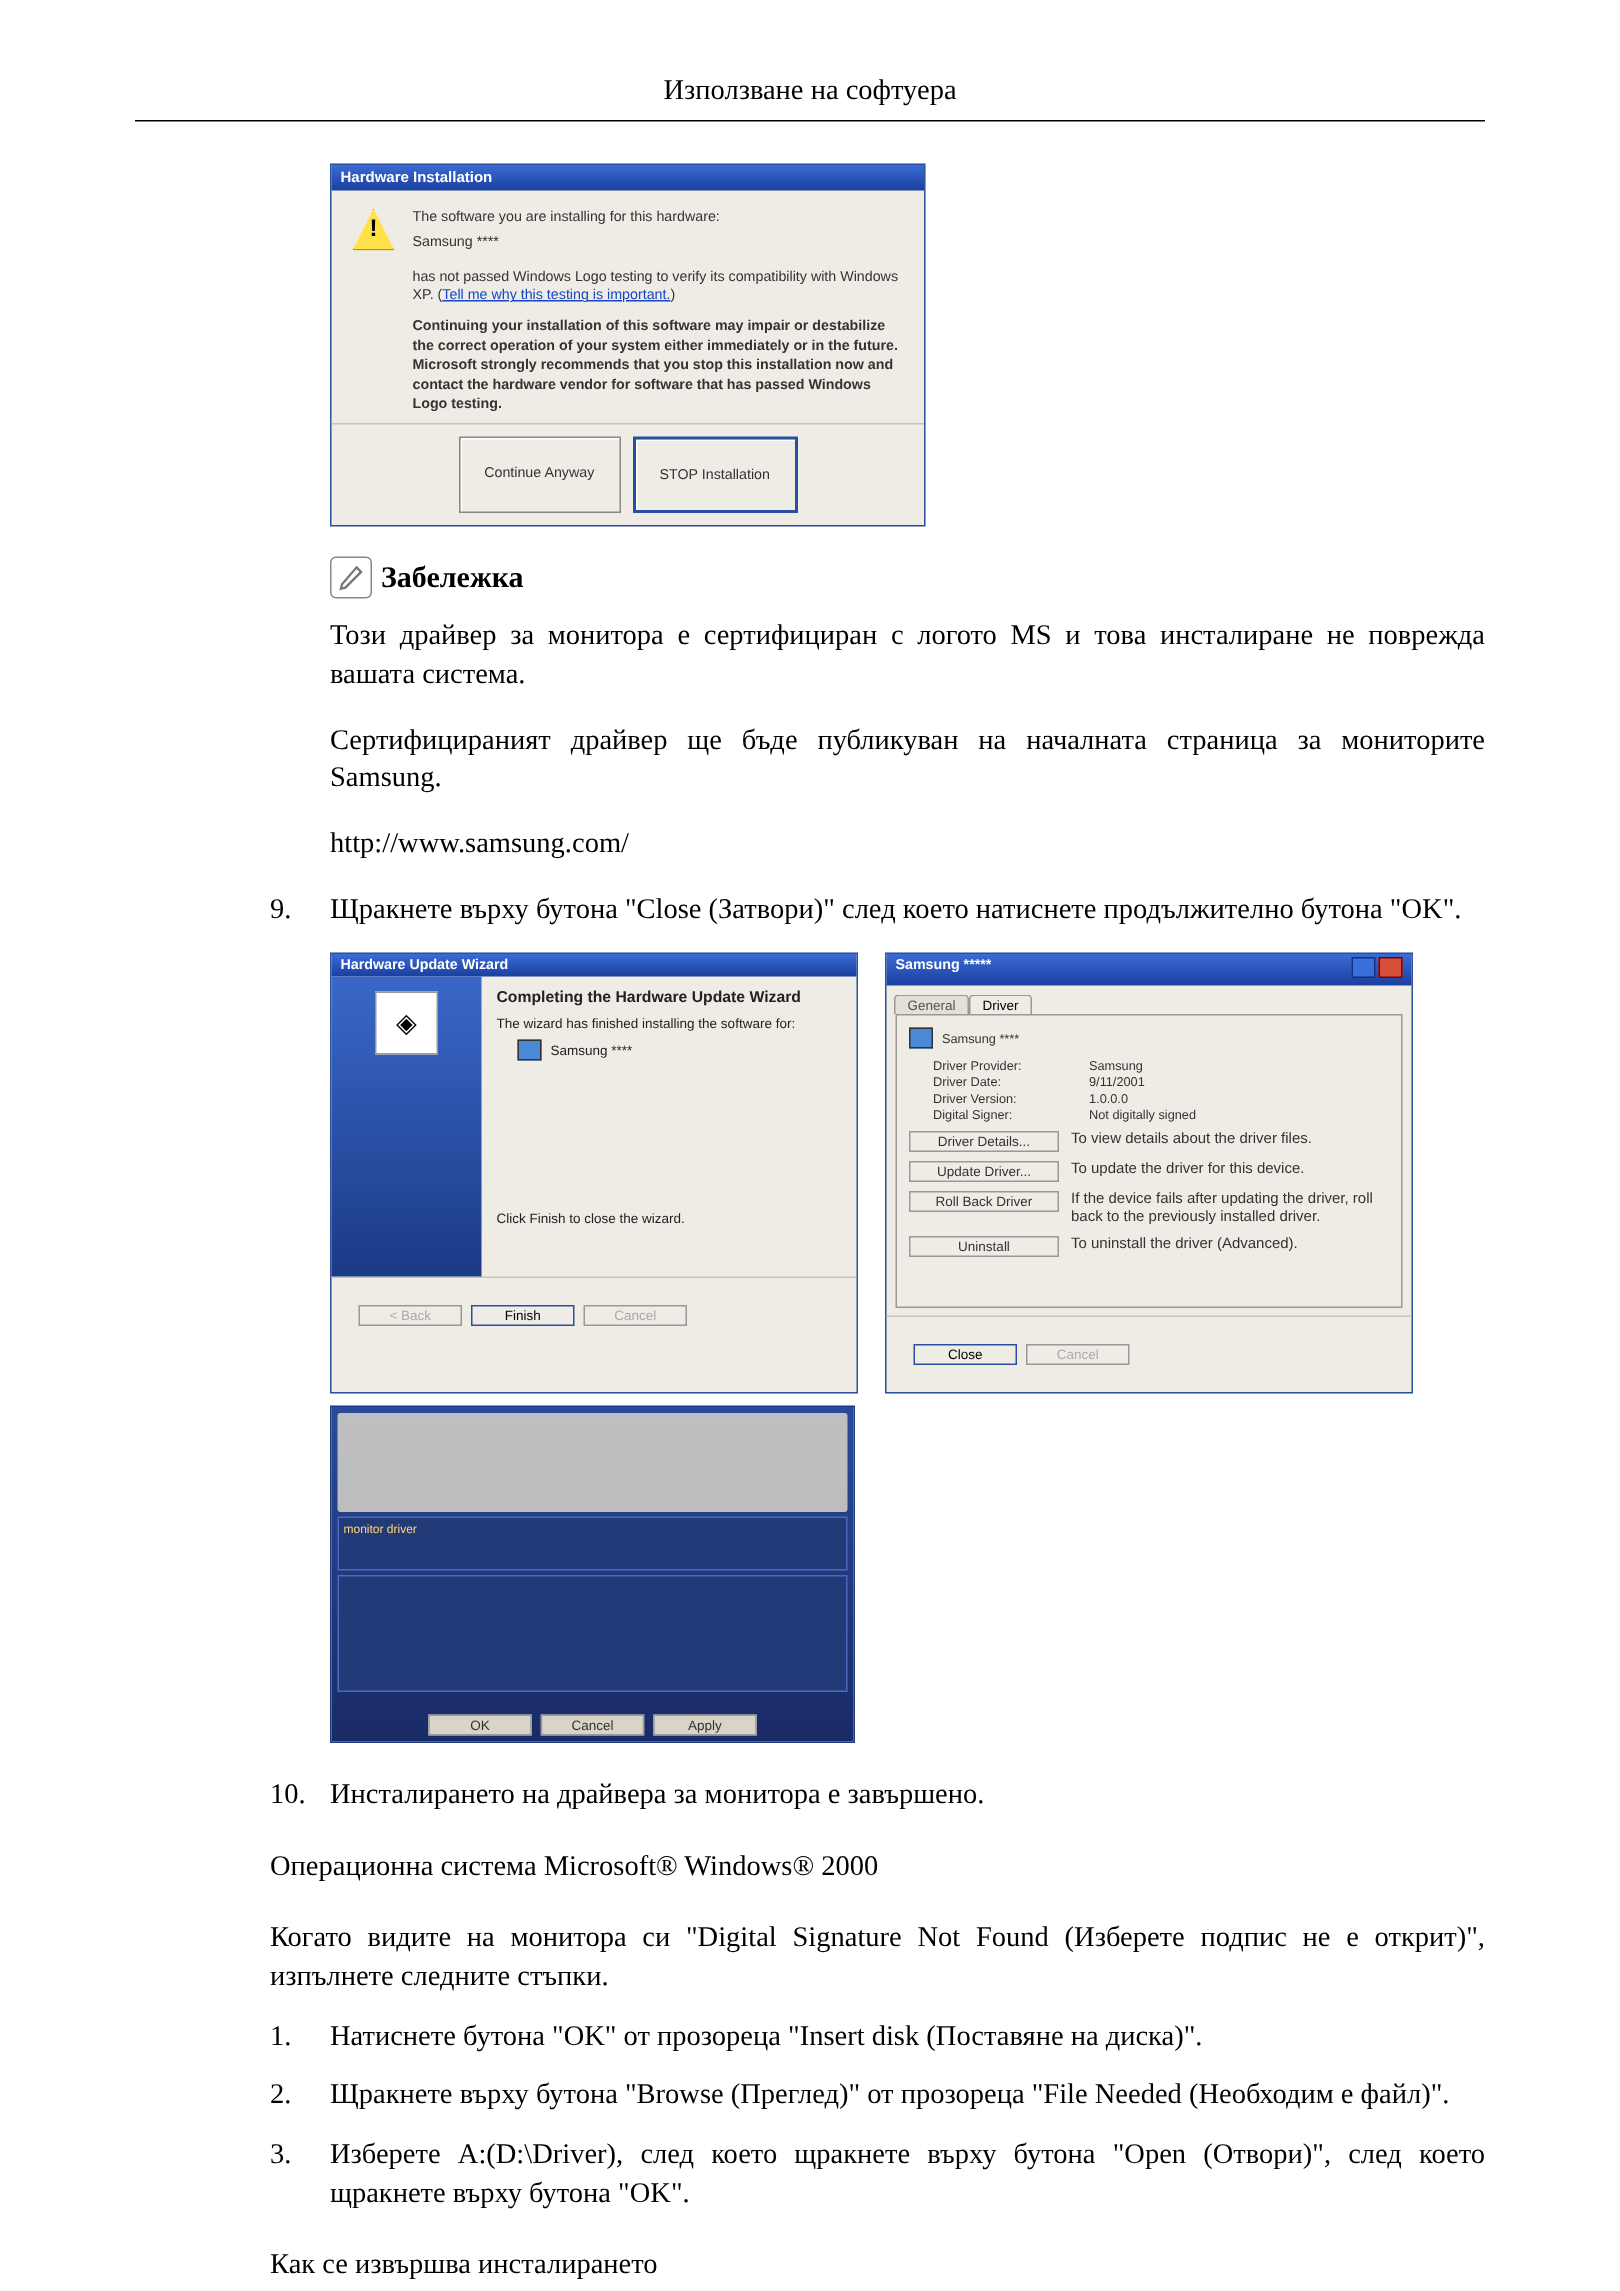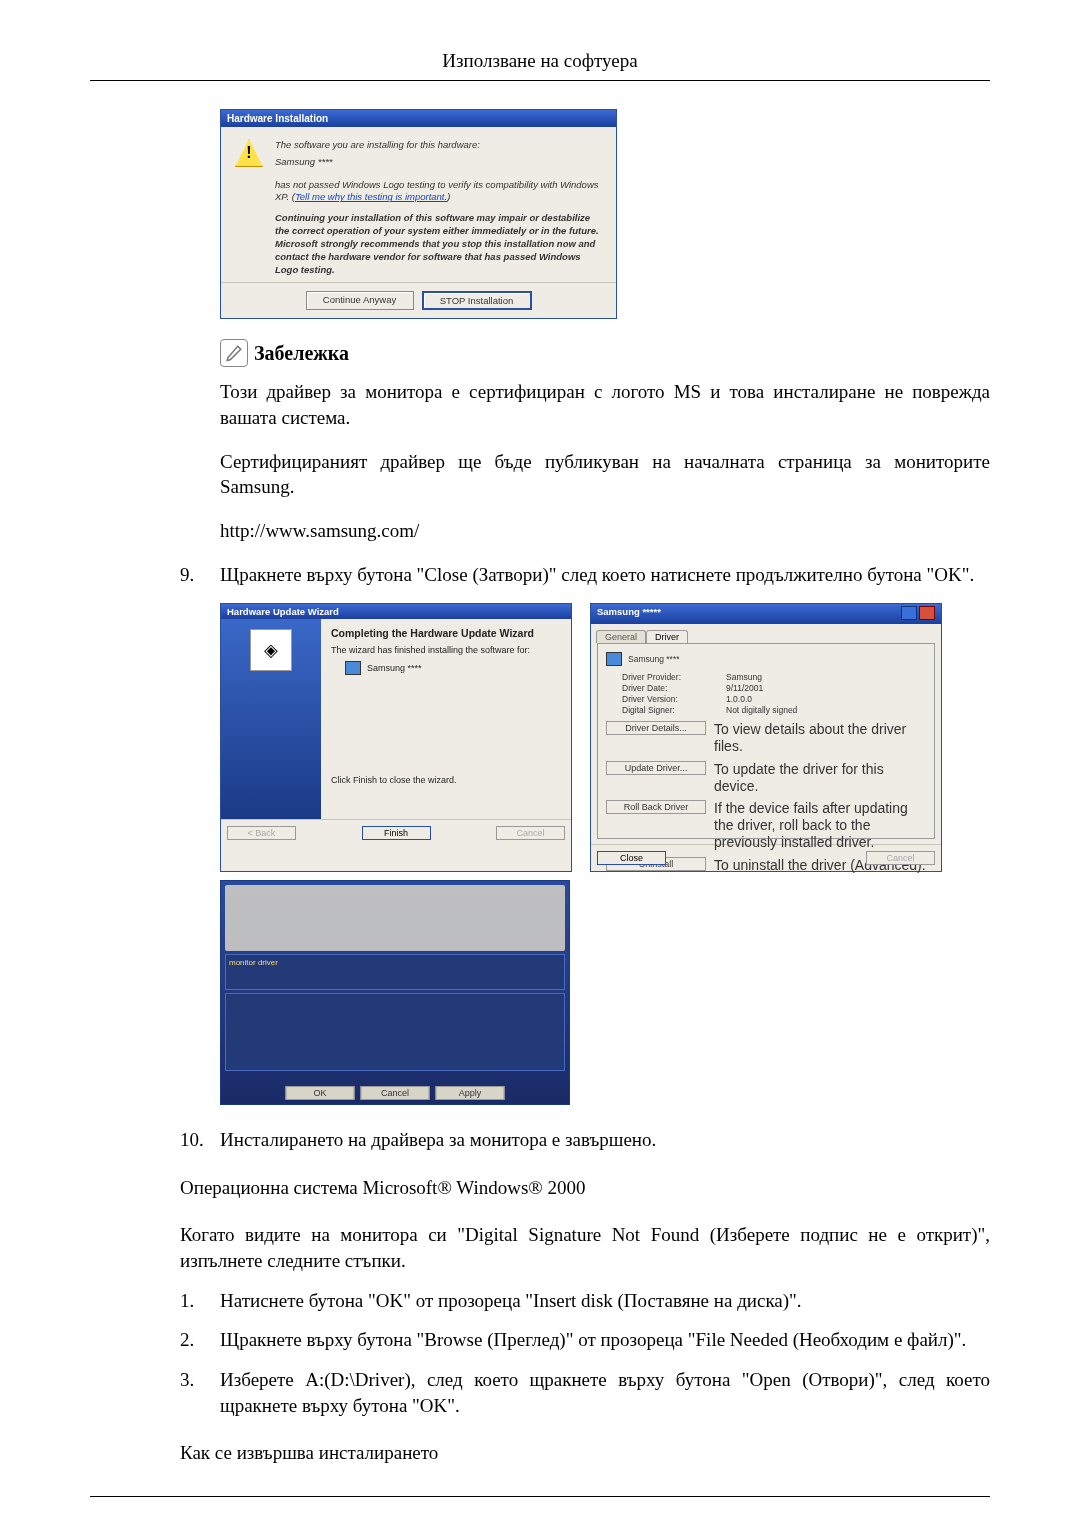--- a/index.html
+++ b/index.html
@@ -53,36 +53,36 @@
     border: 1px solid #c09000;
     display: flex;
     align-items: center;
     justify-content: center;
     font-weight: bold;
     color: #000;
     font-size: 16px;
     position: relative;
     clip-path: polygon(50% 0, 100% 100%, 0 100%);
   }
-  .dlg .txt { flex: 1; line-height: 1.35; font-style: italic; }
+  .dlg .txt { flex: 1; line-height: 1.35; }
   .dlg .txt a { color: #1646c4; text-decoration: underline; }
   .dlg .txt .bold { font-weight: bold; }
   .dlg .btnrow {
     border-top: 1px solid #c8c4b8;
     padding: 8px 12px;
     text-align: center;
     display:flex; justify-content:center; gap:8px;
   }
   .btn {
     font-family: Tahoma, Arial, sans-serif;
     font-size: 9.5px;
     background: #efece5;
     border: 1px solid #888;
     box-shadow: 1px 1px 0 #fff inset;
-    padding: 2px 8px;
+    padding: 18px 8px;
     min-width: 90px;
     display:inline-block;
     text-align:center;
   }
   
   .note-row {
     display: flex;
     align-items: center;
     gap: 6px;
     margin: 20px 0 12px 130px;
@@ -141,22 +141,22 @@
     display:flex; justify-content:center; padding-top:10px;
   }
   .wiz .side .iconbox {
     width: 40px; height: 40px; background:#fff; border:1px solid #999;
     display:flex;align-items:center;justify-content:center;font-size:18px;
   }
   .wiz .main2 { flex:1; padding: 8px 10px; color:#222; }
   .wiz .main2 .h { font-weight:bold; font-size:10.5px; margin-bottom:6px; }
   .wiz .btnrow2, .prop .btnrow2 {
     border-top: 1px solid #c8c4b8;
-    padding: 6px;
-    display:flex; justify-content:space-between; gap:6px;
+    padding: 18px;
+    display:flex; justify-content:flex-start; gap:6px;
   }
   .btn-sm {
     font-family: Tahoma, Arial, sans-serif;
     font-size: 9px;
     background:#efece5;
     border:1px solid #999;
     padding: 1px 6px;
     min-width: 55px;
     text-align:center;
     display:inline-block;
@@ -167,21 +167,21 @@
     height: 208px;
   }
   .prop .tabrow { display:flex; font-size:9px; }
   .prop .tab { border:1px solid #999; border-bottom:none; padding:1px 8px; background:#efece5; border-radius:3px 3px 0 0;}
   .prop .tab.inactive { background:#e4e0d5; color:#555; margin-left:-1px; }
   .prop .panel { border:1px solid #999; padding:8px; height:178px; background:#efece5; font-size:8.5px; color:#333; }
   .prop .kv { display:flex; margin: 1px 0 1px 16px; }
   .prop .kv .k{ width:104px; } 
   .prop .brow { display:flex; margin-top:6px; gap:8px; align-items:flex-start; }
   .prop .brow .btn-sm{ min-width:86px; }
-  .prop .brow .d { flex:1; font-size:14px; color:#333; line-height:1.2; }
+  .prop .brow .d { flex:1; font-size:10px; color:#333; line-height:1.2; }
   .display-props {
     margin: 8px 0 0 130px;
     width: 350px;
     height: 225px;
     border: 1px solid #1a3a86;
     background: linear-gradient(#2a4a9a,#1a2a66);
     font-family: Tahoma, Arial, sans-serif;
     font-size: 8px;
     color: #cde;
     padding: 4px;

